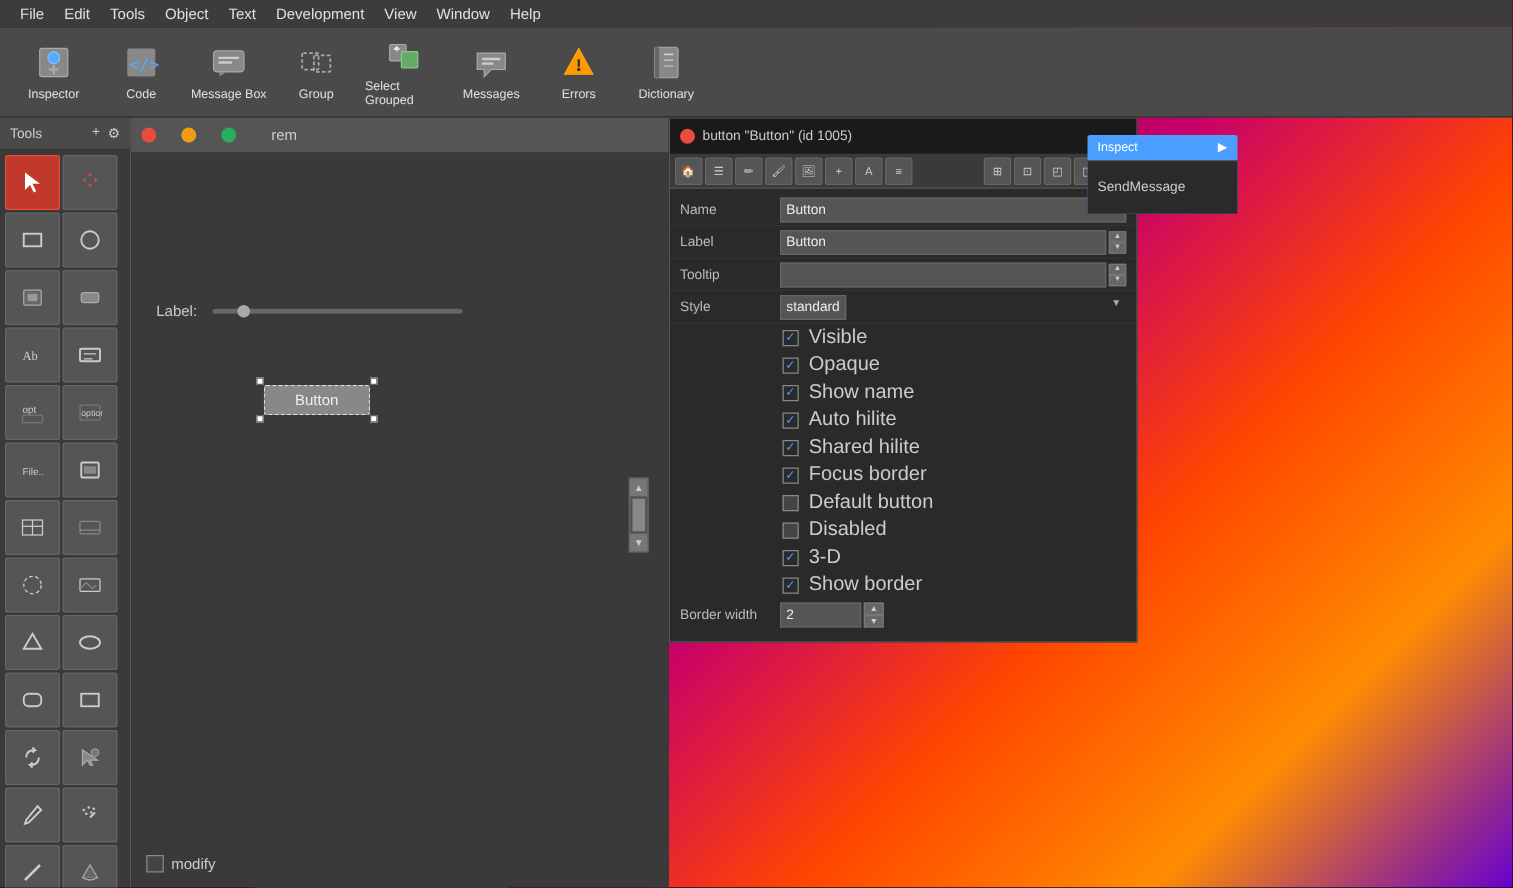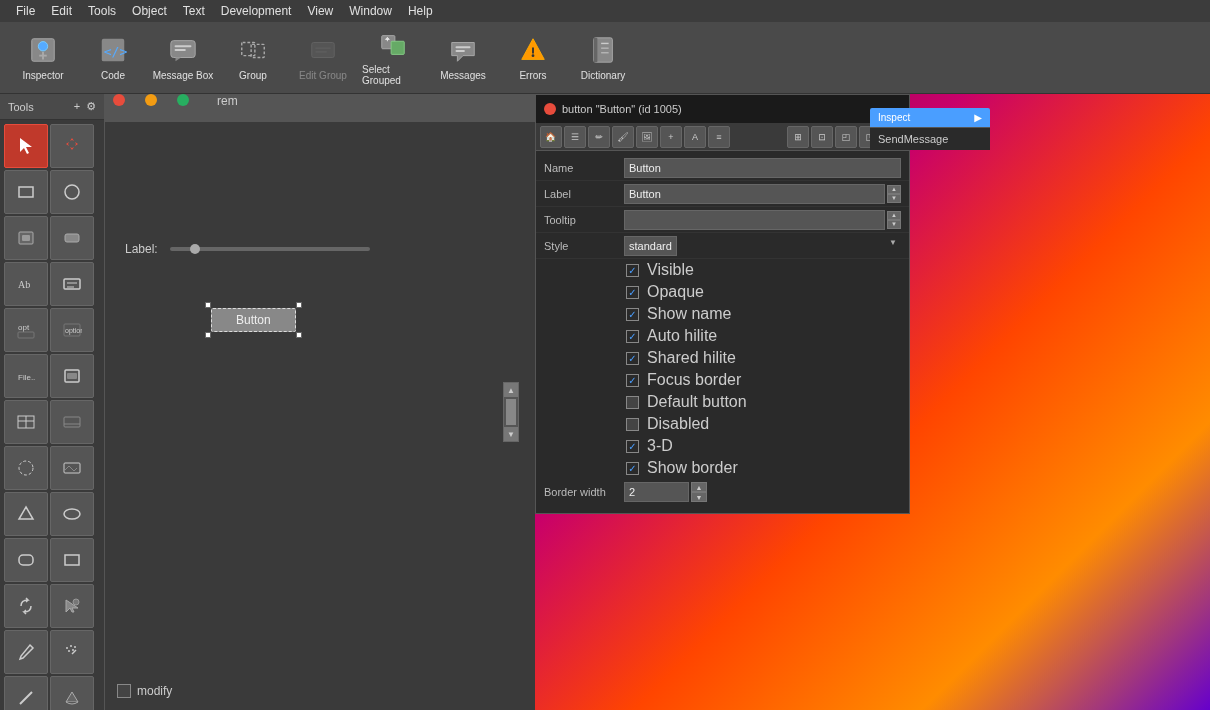--- a/index.html
+++ b/index.html
@@ -118,20 +118,21 @@
       top: 94px; left: 105px;
       width: 430px;
       bottom: 0;
       background: #2a2a2a;
       z-index: 50;
     }
     .canvas-titlebar {
       height: 28px;
       background: #555;
       display: flex;
+      align-items: center;
       padding: 0 8px;
       gap: 20px;
     }
     .window-dot {
       width: 12px; height: 12px;
       border-radius: 50%;
       display: inline-block;
     }
     .dot-red { background: #e74c3c; }
     .dot-yellow { background: #f39c12; }
@@ -359,21 +360,21 @@
       display: flex;
       align-items: center;
       justify-content: space-between;
       padding: 4px 8px;
       color: white;
       font-size: 10px;
       cursor: pointer;
     }
     .inspect-item {
       background: #2a2a2a;
-      padding: 5px 8px;
+      padding: 15px 8px;
       color: #ccc;
       font-size: 11px;
       cursor: pointer;
       border-top: 1px solid #555;
     }
 
     
     .tools-section {
       display: flex;
       flex-direction: column;
@@ -441,30 +442,20 @@
   <div class="toolbar-btn">
     <div class="toolbar-icon">
       <svg viewBox="0 0 32 32" width="30" height="30">
         <rect x="4" y="8" width="14" height="14" rx="1" fill="none" stroke="#aaa" stroke-width="1.5" stroke-dasharray="3,2"></rect>
         <rect x="14" y="10" width="14" height="14" rx="1" fill="none" stroke="#aaa" stroke-width="1.5" stroke-dasharray="3,2"></rect>
       </svg>
     </div>
     <span>Group</span>
   </div>
 
-  <div class="toolbar-btn disabled">
-    <div class="toolbar-icon">
-      <svg viewBox="0 0 32 32" width="30" height="30">
-        <rect x="4" y="8" width="24" height="16" rx="2" fill="#666" stroke="#888"></rect>
-        <line x1="8" y1="14" x2="24" y2="14" stroke="#888" stroke-width="1"></line>
-        <line x1="8" y1="18" x2="20" y2="18" stroke="#888" stroke-width="1"></line>
-      </svg>
-    </div>
-    <span>Edit Group</span>
-  </div>
 
   <div class="toolbar-btn">
     <div class="toolbar-icon">
       <svg viewBox="0 0 32 32" width="30" height="30">
         <rect x="4" y="6" width="14" height="14" rx="1" fill="#888" stroke="#aaa"></rect>
         <rect x="14" y="12" width="14" height="14" rx="1" fill="#6a6" stroke="#8c8"></rect>
         <path d="M8 10 L12 10 L10 8 Z M10 12 L10 8" stroke="#eee" stroke-width="1" fill="none"></path>
       </svg>
     </div>
     <span>Select Grouped</span>

